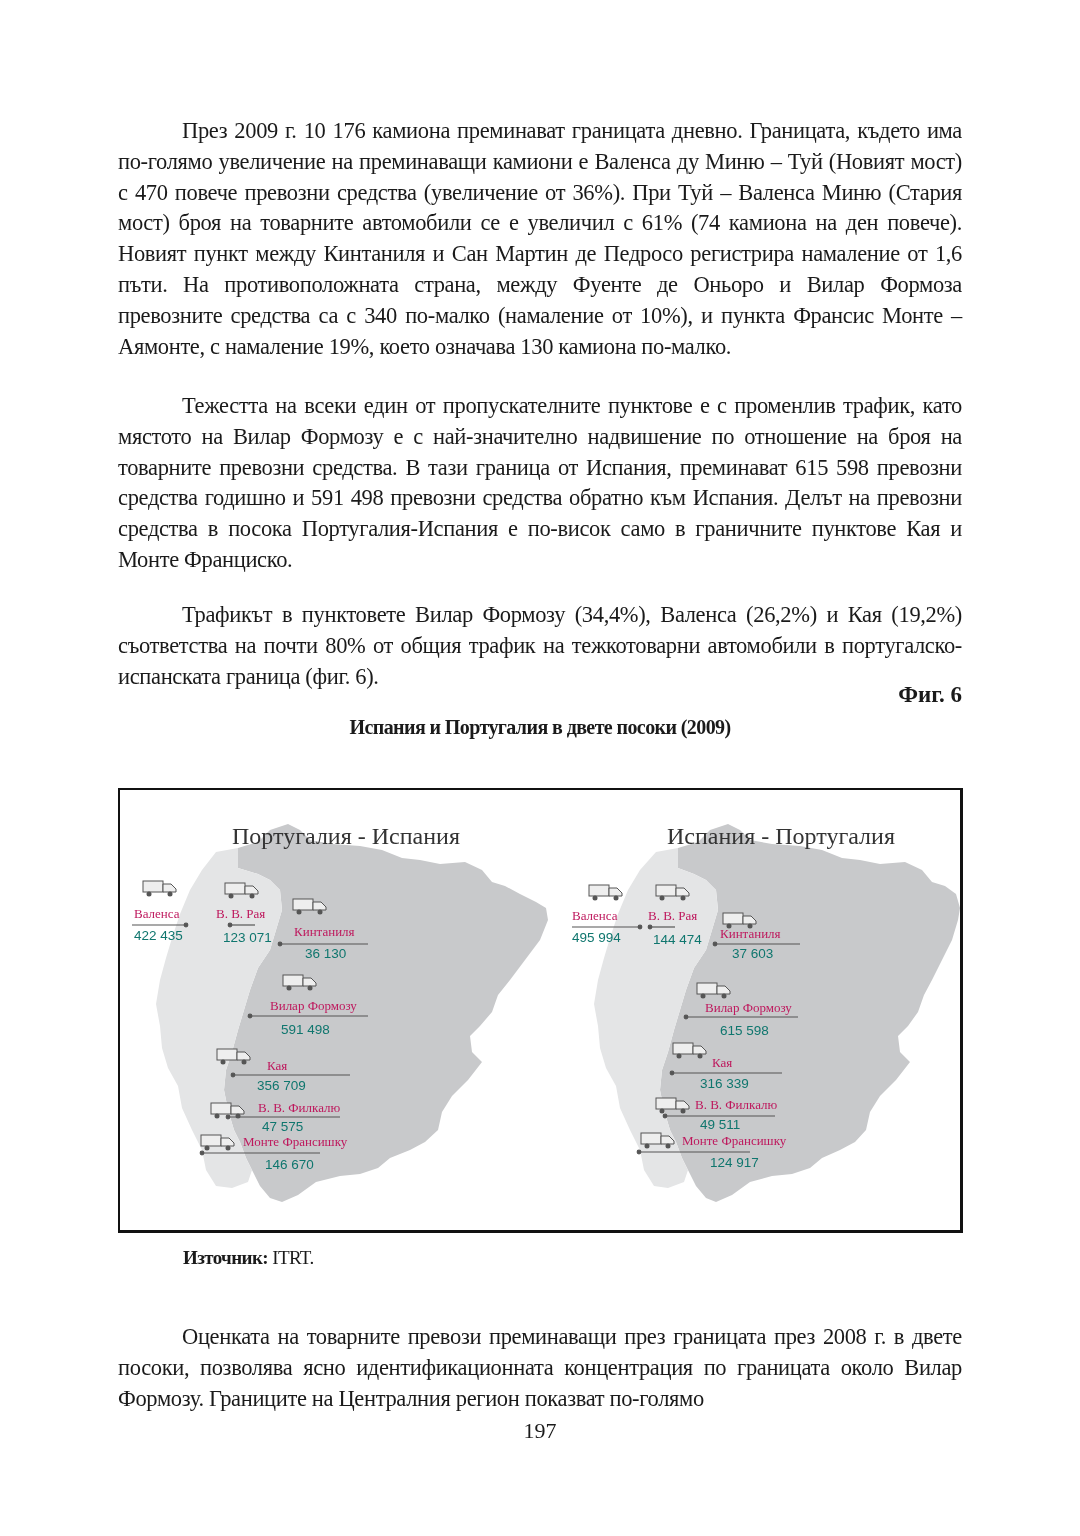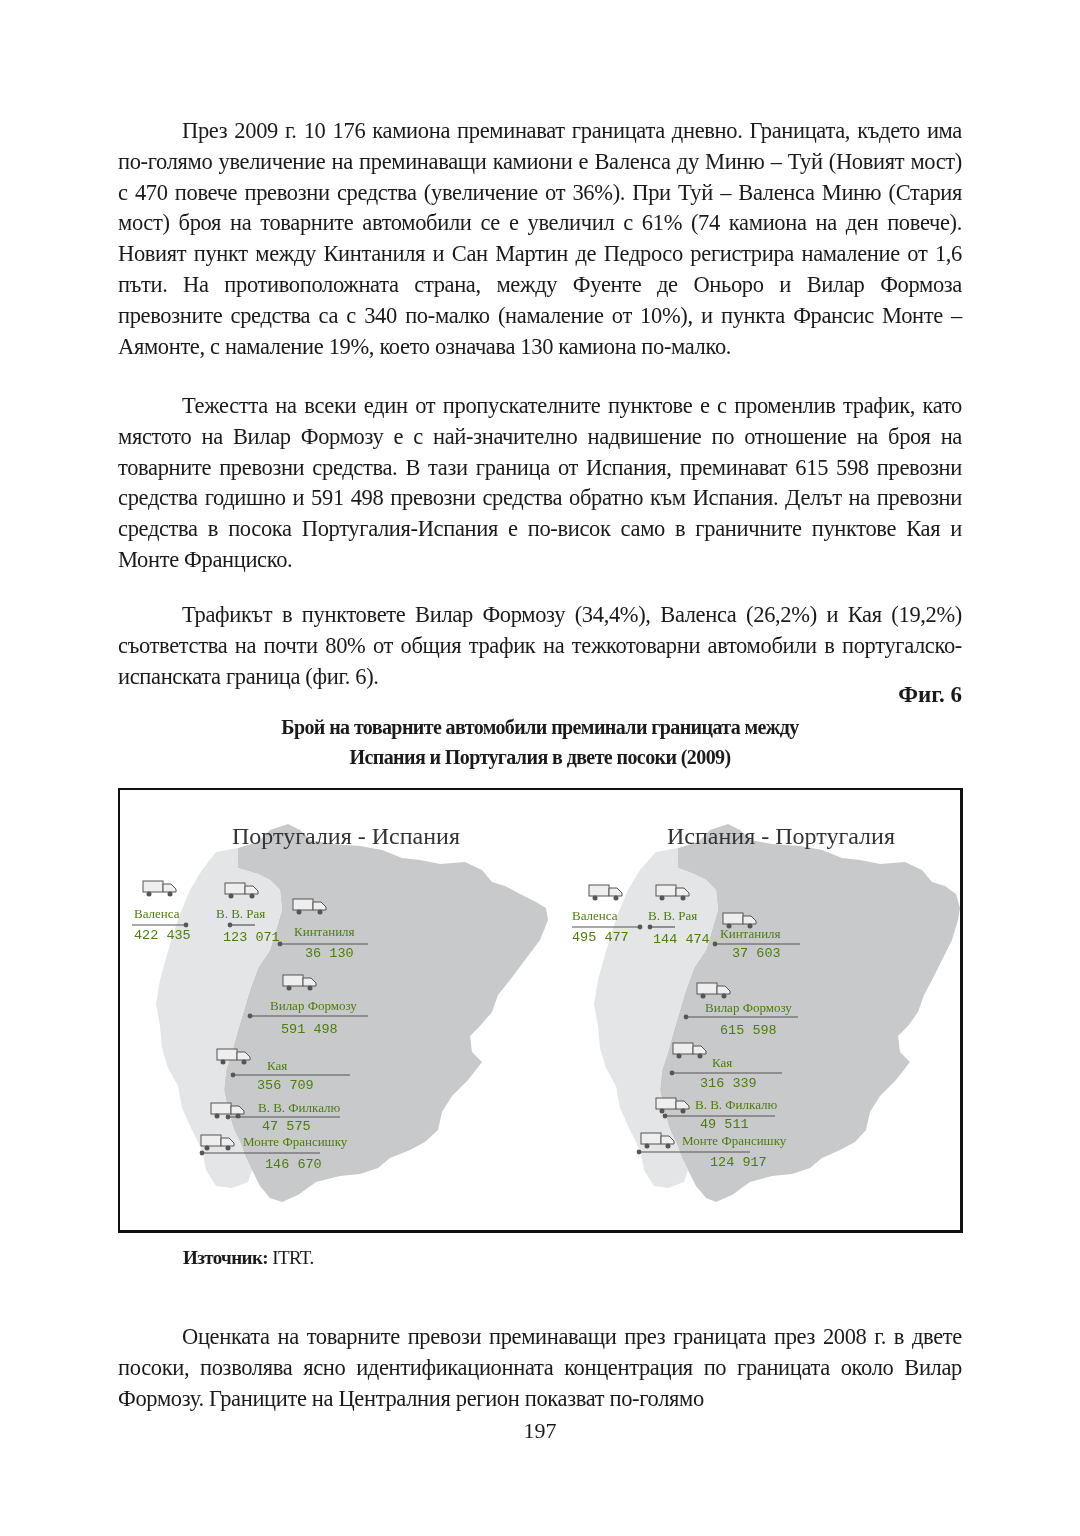--- a/index.html
+++ b/index.html
@@ -12,37 +12,36 @@
   #p2 { top: 391px; }
   #p3 { top: 600px; }
   #p4 { top: 1322px; }
   .fig-label { position: absolute; right: 118px; top: 682px; font-size: 23px; font-weight: bold; }
   .fig-title { position: absolute; left: 118px; width: 844px; top: 712px; text-align: center;
                font-size: 20px; font-weight: bold; line-height: 30px; letter-spacing: -0.6px; }
   .frame { position: absolute; left: 118px; top: 788px; width: 840px; height: 440px;
            border: 2px solid #111; border-right-width: 3px; border-bottom-width: 3px; background: #fff; overflow: hidden; }
   .frame svg.maps { position: absolute; left: 0; top: 0; }
   .map-title { position: absolute; font-size: 24px; color: #333; font-family: "Liberation Serif", serif; top: 5px; white-space: nowrap; margin-top: 28px; }
-  .lbl { position: absolute; font-size: 13px; color: #4d7c0f; white-space: nowrap; font-family: "Liberation Serif", serif; }
-  .val { position: absolute; font-size: 13.5px; color: #4d7c0f; white-space: nowrap; font-family: Liberation Mono, monospace; }
+  .lbl { position: absolute; font-size: 13px; color: #be185d; white-space: nowrap; font-family: "Liberation Serif", serif; }
+  .val { position: absolute; font-size: 13.5px; color: #0f766e; white-space: nowrap; font-family: Liberation Sans, sans-serif; }
   .truck { position: absolute; width: 36px; height: 20px; }
   .source { position: absolute; left: 183px; top: 1247px; font-size: 19px; letter-spacing: -0.6px; }
   .source b { font-weight: bold; }
   .page-num { position: absolute; left: 0; width: 1080px; text-align: center; top: 1418px; font-size: 22px; }
 </style>
 </head>
 <body>
 
 <div class="para" id="p1"><span class="indent"></span><span>През 2009 г. 10 176 камиона преминават границата дневно. Границата, където има по-голямо увеличение на преминаващи камиони е Валенса ду Миню – Туй (Новият мост) с 470 повече превозни средства (увеличение от 36%). При Туй – Валенса Миню (Стария мост) броя на товарните автомобили се е увеличил с 61% (74 камиона на ден повече). Новият пункт между Кинтаниля и Сан Мартин де Педросо регистрира намаление от 1,6 пъти. На противоположната страна, между Фуенте де Оньоро и Вилар Формоза превозните средства са с 340 по-малко (намаление от 10%), и пункта Франсис Монте – Аямонте, с намаление 19%, което означава 130 камиона по-малко.</span></div>
 <div class="para" id="p2"><span class="indent"></span><span>Тежестта на всеки един от пропускателните пунктове е с променлив трафик, като мястото на Вилар Формозу е с най-значително надвишение по отношение на броя на товарните превозни средства. В тази граница от Испания, преминават 615 598 превозни средства годишно и 591 498 превозни средства обратно към Испания. Делът на превозни средства в посока Португалия-Испания е по-висок само в граничните пунктове Кая и Монте Франциско.</span></div>
 <div class="para" id="p3"><span class="indent"></span><span>Трафикът в пунктовете Вилар Формозу (34,4%), Валенса (26,2%) и Кая (19,2%) съответства на почти 80% от общия трафик на тежкотоварни автомобили в португалско-испанската граница (фиг. 6).</span></div>
 
 <div class="fig-label">Фиг. 6</div>
 <div class="fig-title">
-  <div>Брой на товарните автомобили преминали границата между</div>
   <div>Испания и Португалия в двете посоки (2009)</div>
 </div>
 
 <div class="frame">
   <svg class="maps" width="840" height="440" viewBox="0 0 840 440">
 
     <g transform="translate(0,0)">
       <path fill="#c8c9cb" d="
         M 118 58 L 138 52 L 150 40 L 168 34 L 180 40 L 190 50 L 212 54 L 240 56 L 262 60 L 282 68 L 300 70 L 320 74
         L 345 72 L 362 80 L 372 92 L 385 96 L 400 104 L 416 112 L 426 118 L 428 130 L 420 150 L 405 170 L 390 190
@@ -206,21 +205,21 @@
   <div class="lbl" style="left:150px;top:208px;">Вилар Формозу</div>
   <div class="val" style="left:161px;top:232px;">591 498</div>
   <div class="lbl" style="left:147px;top:268px;">Кая</div>
   <div class="val" style="left:137px;top:288px;">356 709</div>
   <div class="lbl" style="left:138px;top:310px;">В. В. Филкалю</div>
   <div class="val" style="left:142px;top:329px;">47 575</div>
   <div class="lbl" style="left:123px;top:344px;">Монте Франсишку</div>
   <div class="val" style="left:145px;top:367px;">146 670</div>
 
   <div class="lbl" style="left:452px;top:118px;">Валенса</div>
-  <div class="val" style="left:452px;top:140px;">495 477</div>
+  <div class="val" style="left:452px;top:140px;">495 994</div>
   <div class="lbl" style="left:528px;top:118px;">В. В. Рая</div>
   <div class="val" style="left:533px;top:142px;">144 474</div>
   <div class="lbl" style="left:600px;top:136px;">Кинтаниля</div>
   <div class="val" style="left:612px;top:156px;">37 603</div>
   <div class="lbl" style="left:585px;top:210px;">Вилар Формозу</div>
   <div class="val" style="left:600px;top:233px;">615 598</div>
   <div class="lbl" style="left:592px;top:265px;">Кая</div>
   <div class="val" style="left:580px;top:286px;">316 339</div>
   <div class="lbl" style="left:575px;top:307px;">В. В. Филкалю</div>
   <div class="val" style="left:580px;top:327px;">49 511</div>

